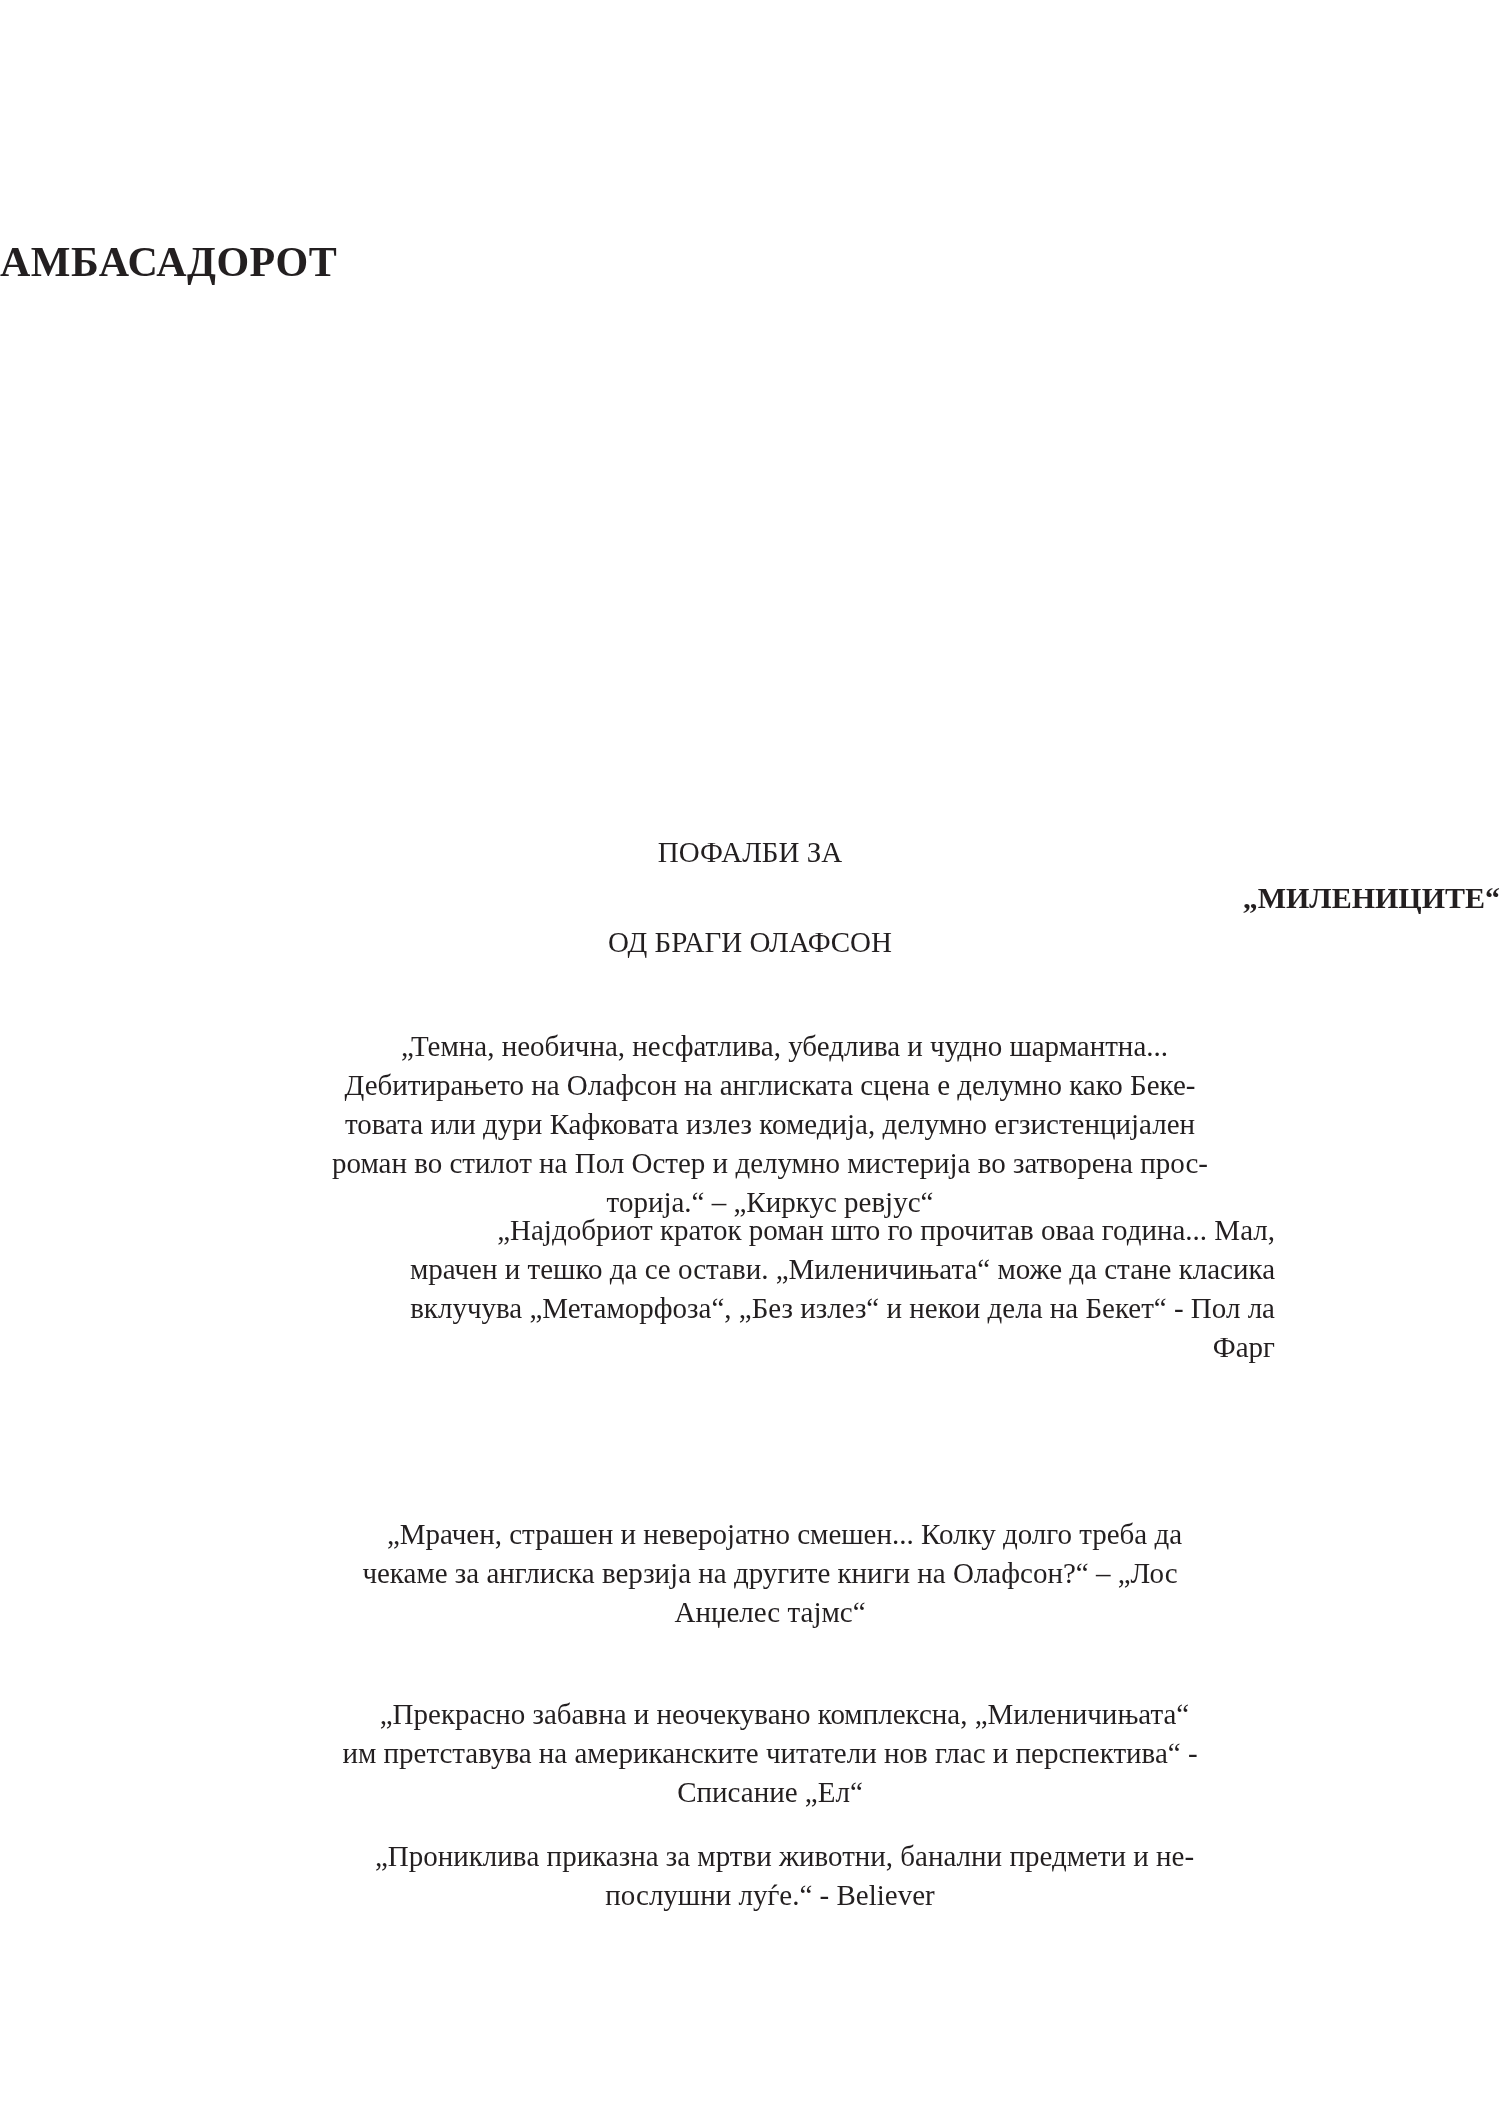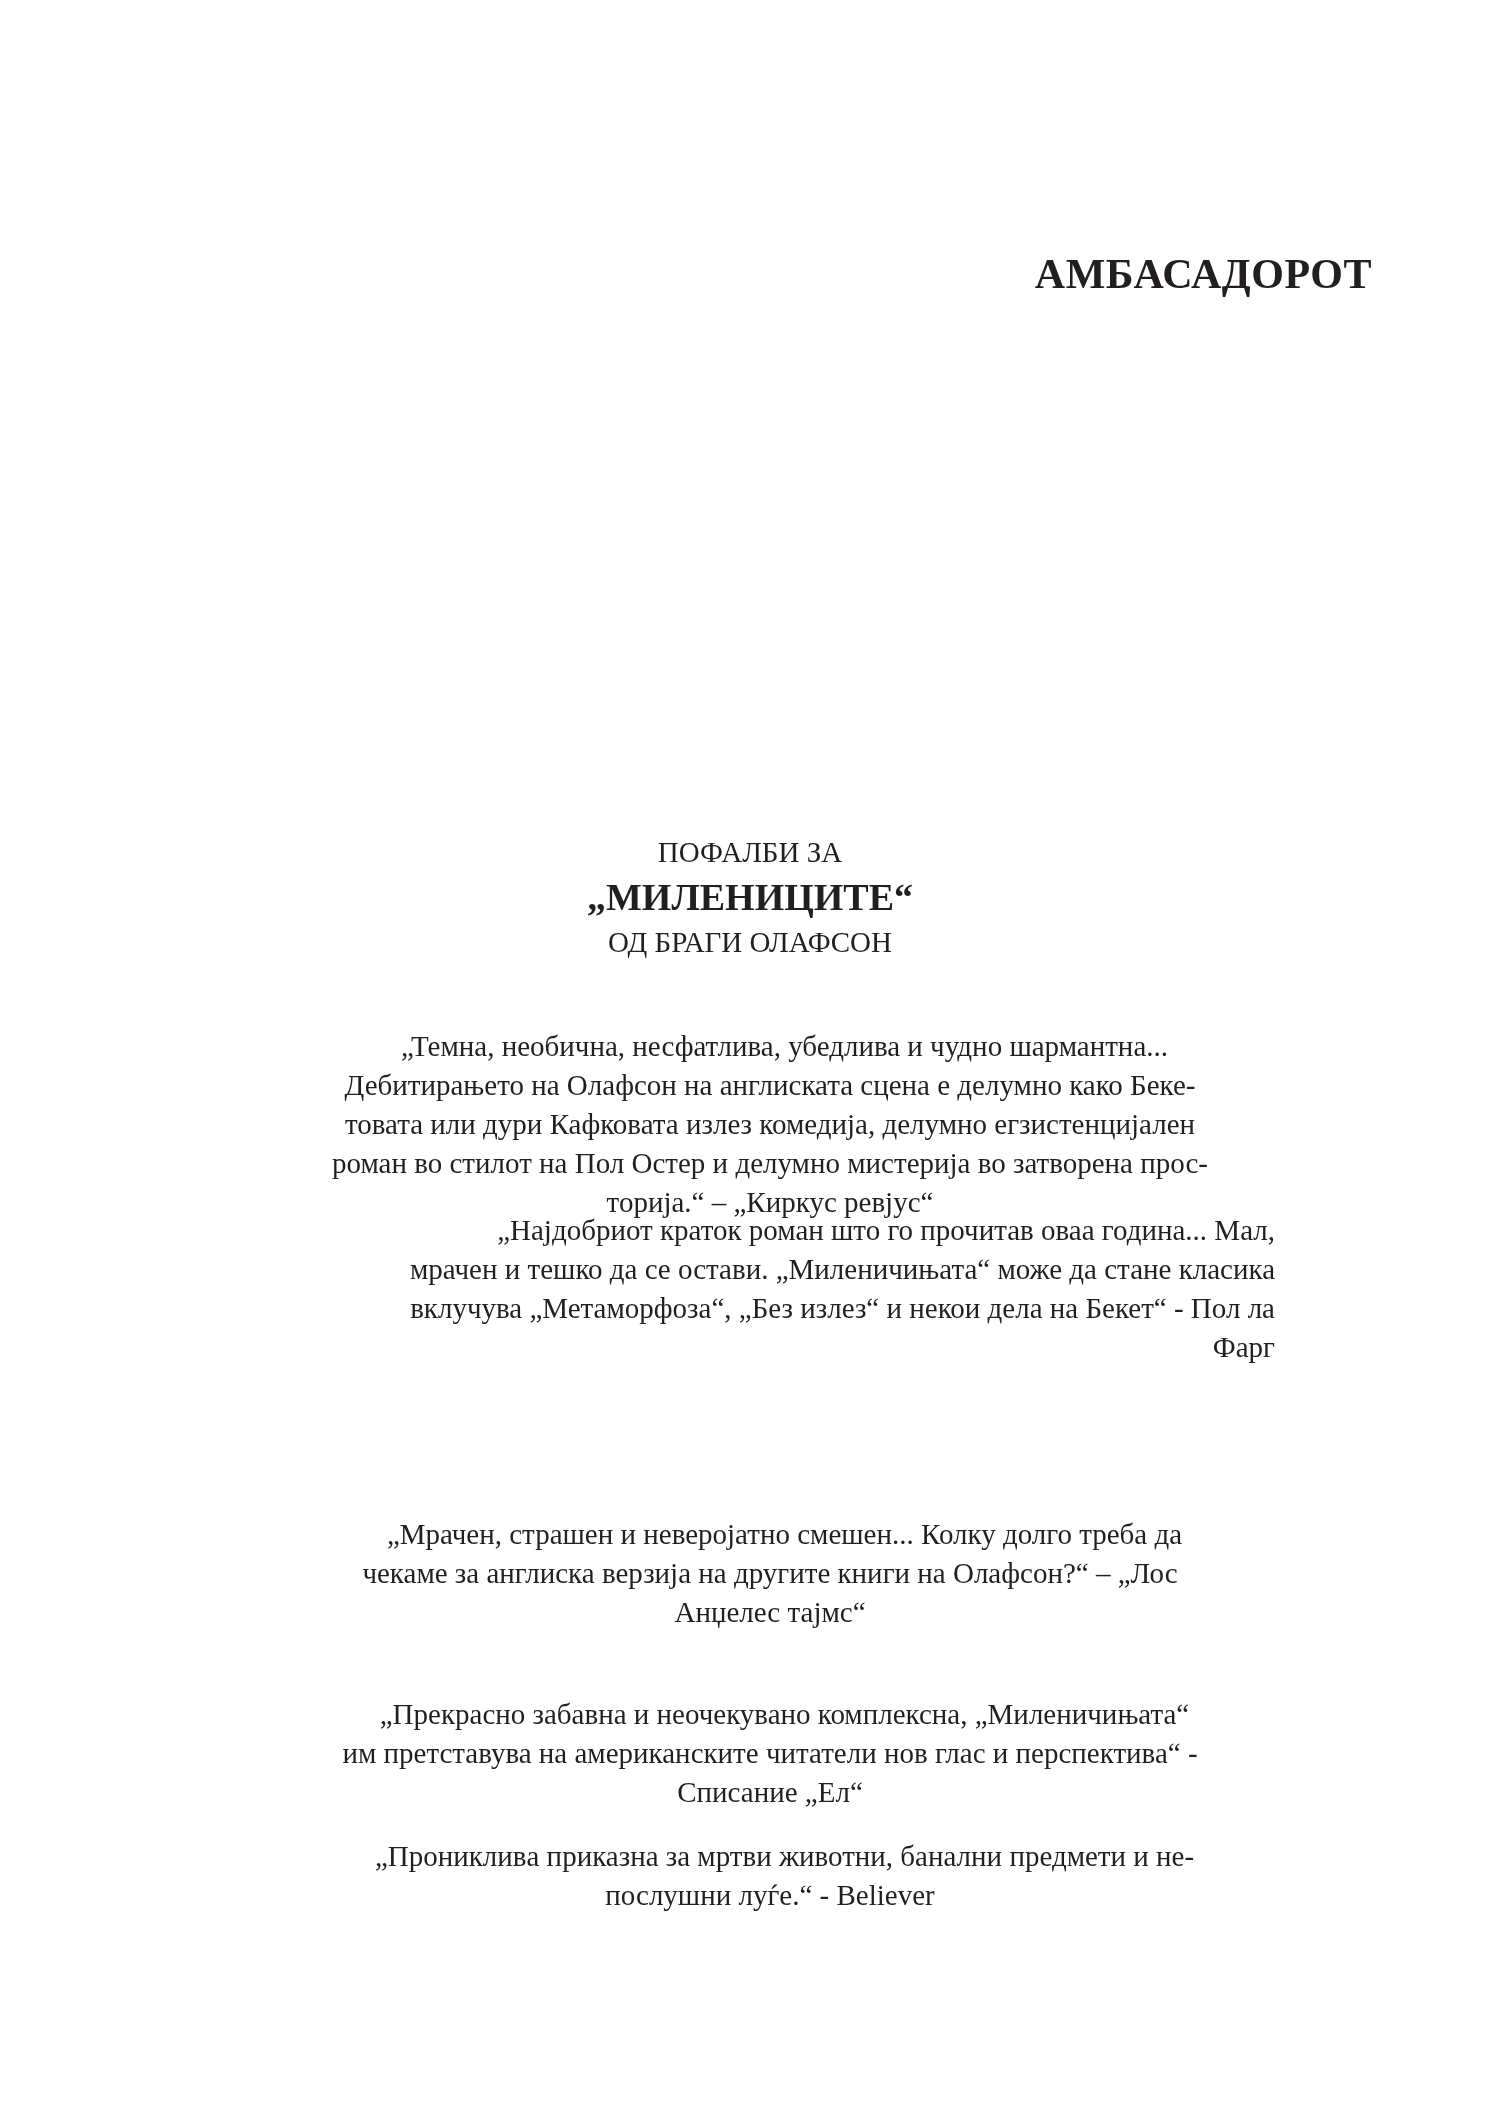--- a/index.html
+++ b/index.html
@@ -13,38 +13,39 @@
       position: relative;
       overflow: hidden;
       font-family: "Liberation Serif", "DejaVu Serif", serif;
       color: #231f20;
     }
     .title {
       position: absolute;
       top: 238px;
       left: 0;
       width: 1360px;
-      text-align: right;
+      text-align: left;
       font-size: 42px;
       font-weight: bold;
       letter-spacing: 0.5px;
-      margin: 12px;
+      margin: 0;
     }
     .praise-header {
       position: absolute;
       top: 830px;
       left: 0;
       width: 1500px;
       text-align: center;
       font-size: 29px;
       line-height: 45px;
     }
     .praise-header .book {
       font-weight: bold;
-      font-size: 38px;
+      font-size: 30px;
+      text-align: right;
     }
     .quote {
       position: absolute;
       left: 250px;
       width: 1010px;
       text-align: center;
       font-size: 29px;
       line-height: 39px;
       margin: 15px;
     }

